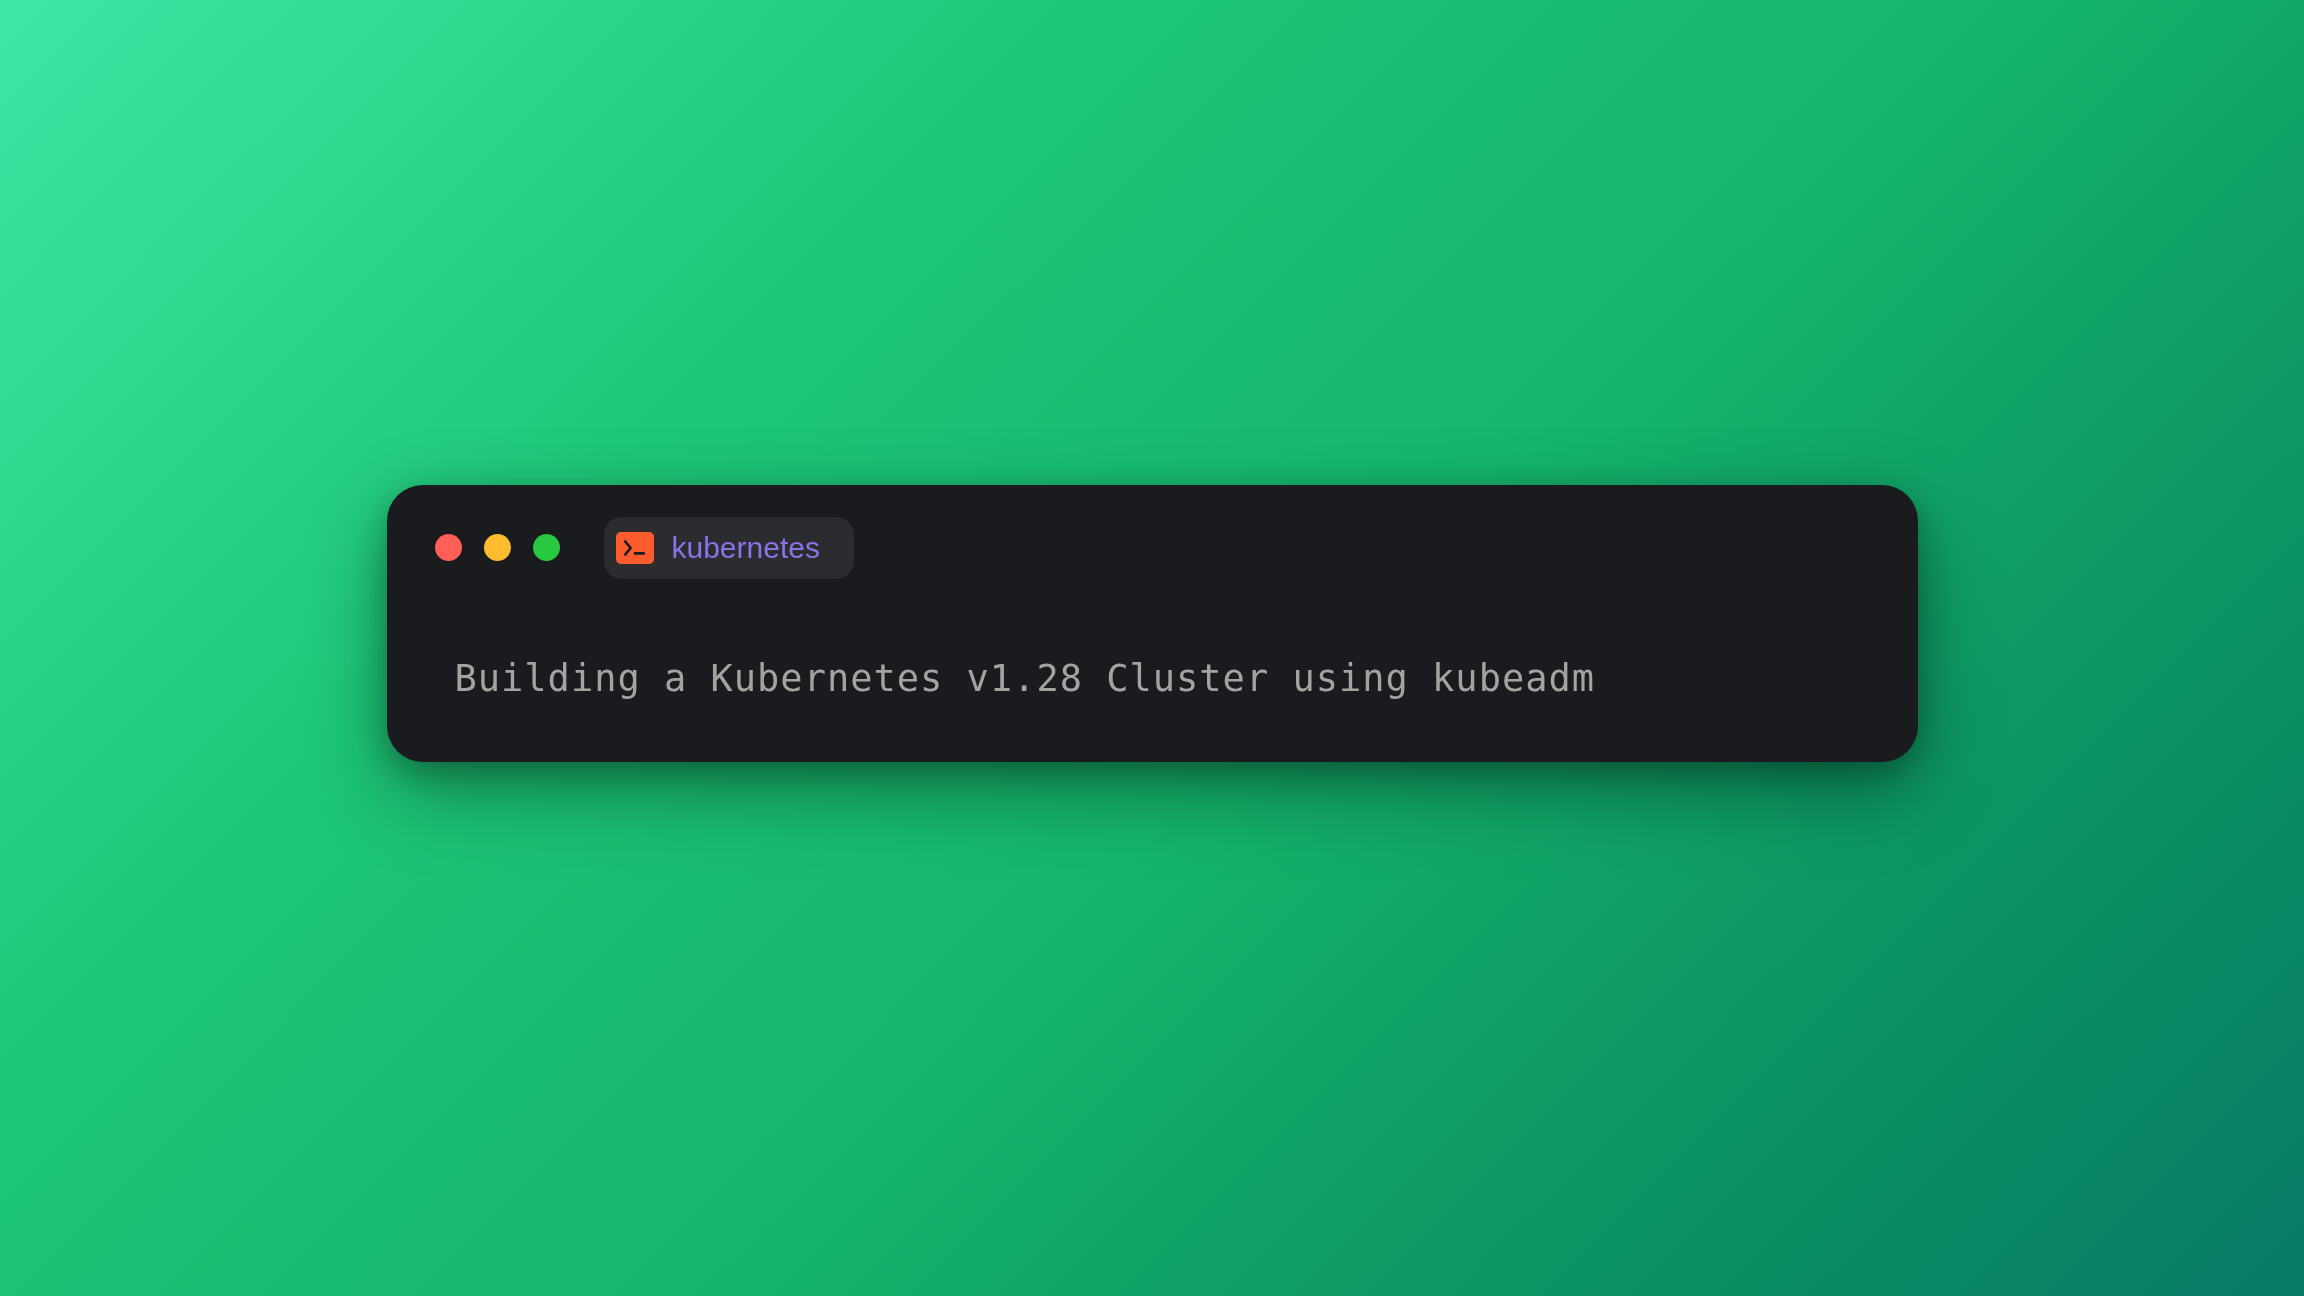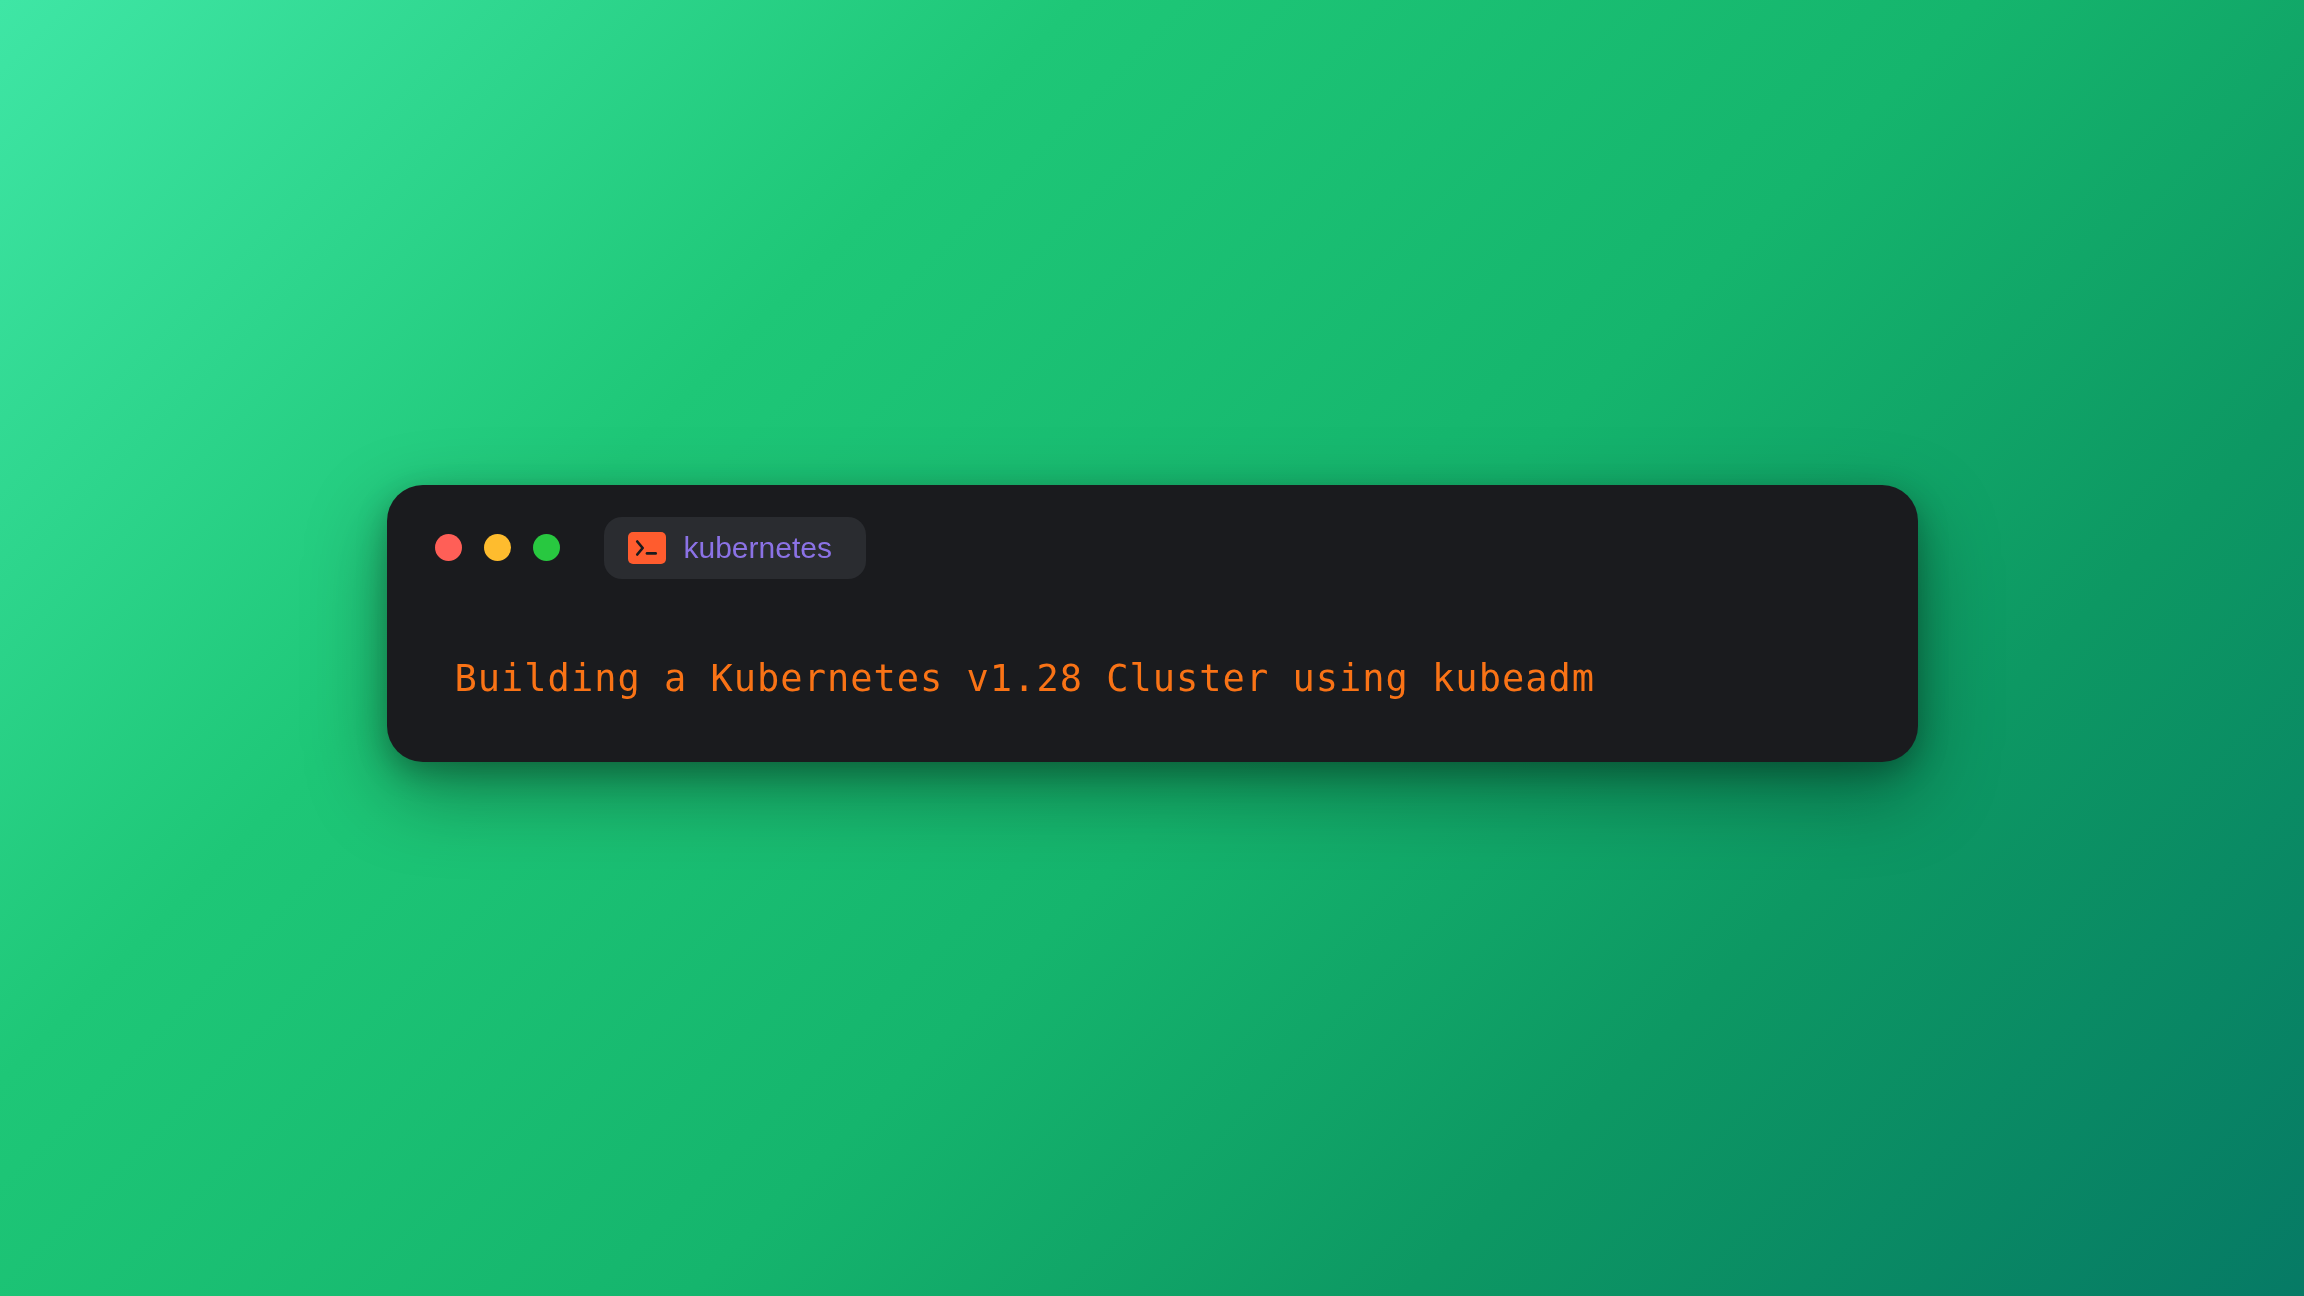--- a/index.html
+++ b/index.html
@@ -56,21 +56,21 @@
     .traffic-light.green {
       background: #28c840;
     }
 
     .tab {
       display: flex;
       align-items: center;
       gap: 18px;
       background: #2a2c30;
       border-radius: 18px;
-      padding: 14px 34px 14px 24px;
+      padding: 14px 34px 14px 12px;
     }
 
     .terminal-icon {
       width: 38px;
       height: 32px;
       background: #ff5c2e;
       border-radius: 5px;
       display: flex;
       align-items: center;
       justify-content: center;
@@ -88,21 +88,21 @@
       font-size: 30px;
       font-weight: 400;
     }
 
     .terminal-content {
       margin-top: 78px;
       padding-left: 20px;
     }
 
     .terminal-text {
-      color: #f97316;
+      color: #a3a3a3;
       font-family: 'SF Mono', 'Monaco', 'Menlo', 'Consolas', monospace;
       font-size: 37px;
       letter-spacing: 1px;
       font-weight: 400;
     }
   </style>
 </head>
 <body>
 
 <div class="terminal-window">

